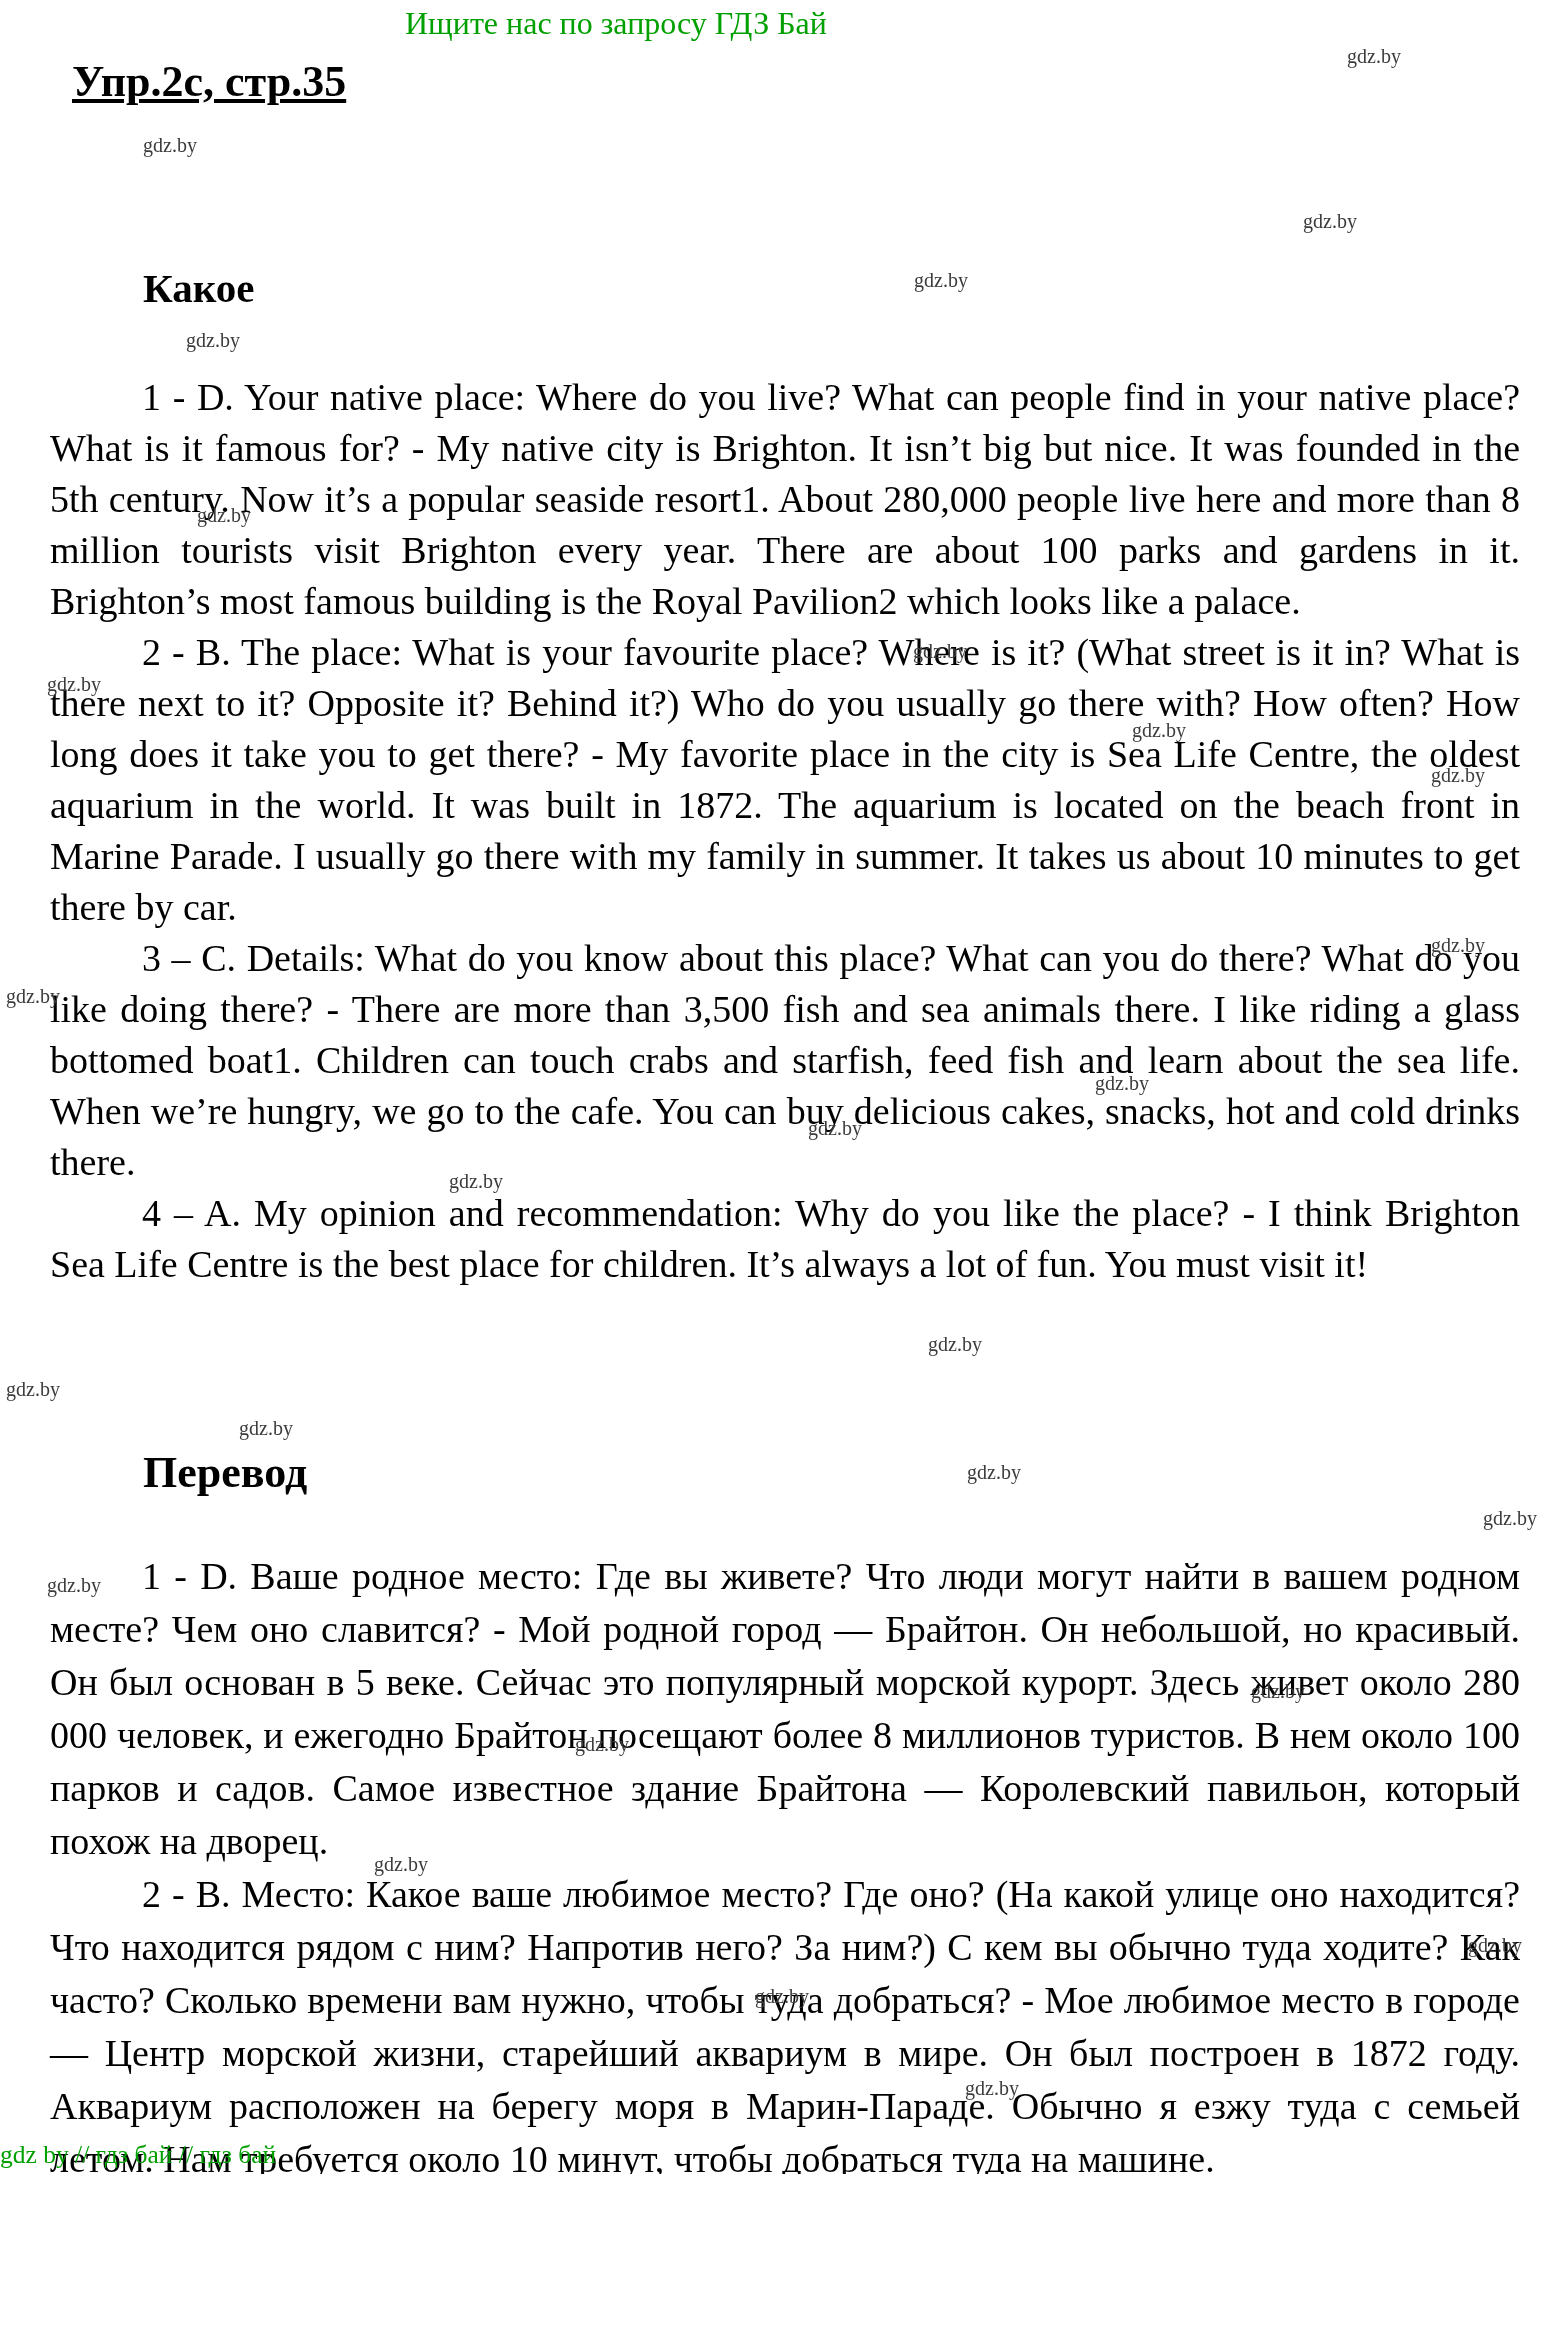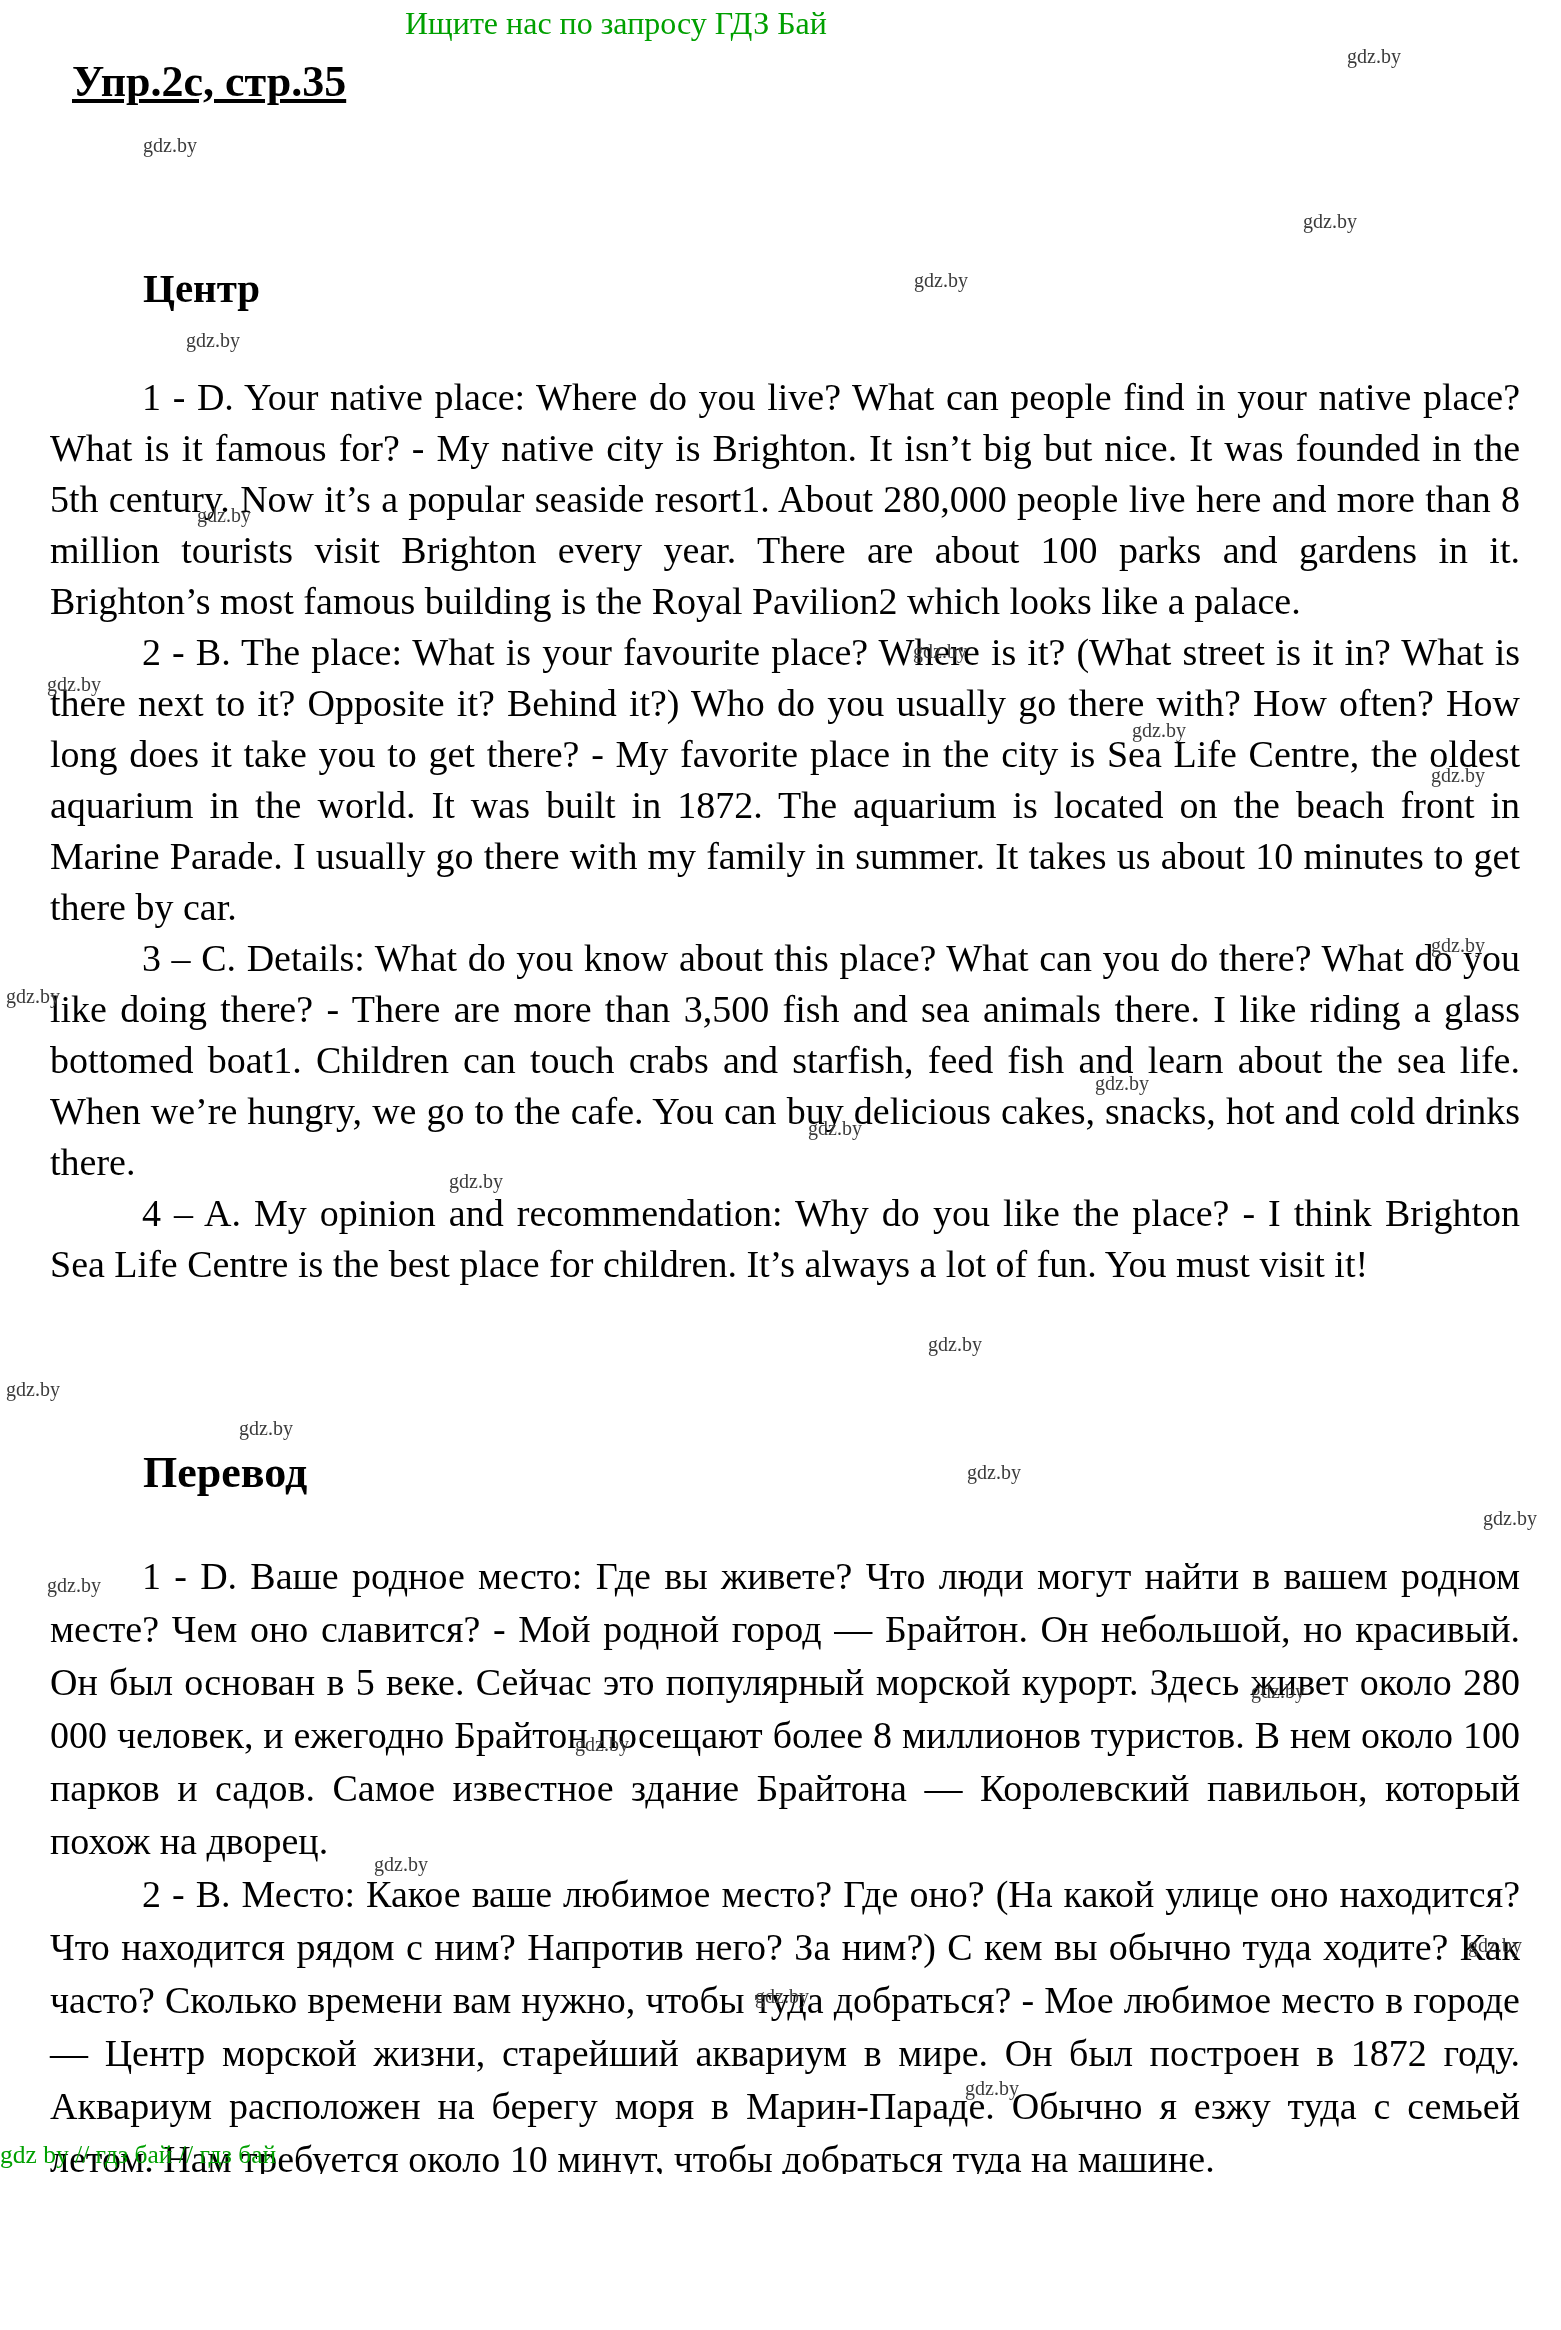--- a/index.html
+++ b/index.html
@@ -92,21 +92,21 @@
 </head>
 <body>
 
 <div class="page">
 
   <div class="banner">Ищите нас по запросу ГДЗ Бай</div>
 
   <h1 class="title">Упр.2c, стр.35</h1>
 
 
-  <h2 class="answers-h">Центр</h2>
+  <h2 class="answers-h">Какое</h2>
 
   <div class="text-block">
     <p class="para">1 - D. Your native place: Where do you live? What can people find in your native place? What is it famous for? - My native city is Brighton. It isn’t big but nice. It was founded in the 5th century. Now it’s a popular seaside resort1. About 280,000 people live here and more than 8 million tourists visit Brighton every year. There are about 100 parks and gardens in it. Brighton’s most famous building is the Royal Pavilion2 which looks like a palace.</p>
     <p class="para">2 - B. The place: What is your favourite place? Where is it? (What street is it in? What is there next to it? Opposite it? Behind it?) Who do you usually go there with? How often? How long does it take you to get there? - My favorite place in the city is Sea Life Centre, the oldest aquarium in the world. It was built in 1872. The aquarium is located on the beach front in Marine Parade. I usually go there with my family in summer. It takes us about 10 minutes to get there by car.</p>
     <p class="para">3 – C. Details: What do you know about this place? What can you do there? What do you like doing there? - There are more than 3,500 fish and sea animals there. I like riding a glass bottomed boat1. Children can touch crabs and starfish, feed fish and learn about the sea life. When we’re hungry, we go to the cafe. You can buy delicious cakes, snacks, hot and cold drinks there.</p>
     <p class="para">4 – A. My opinion and recommendation: Why do you like the place? - I think Brighton Sea Life Centre is the best place for children. It’s always a lot of fun. You must visit it!</p>
   </div>
 
   <h2 class="translation-h">Перевод</h2>
 

